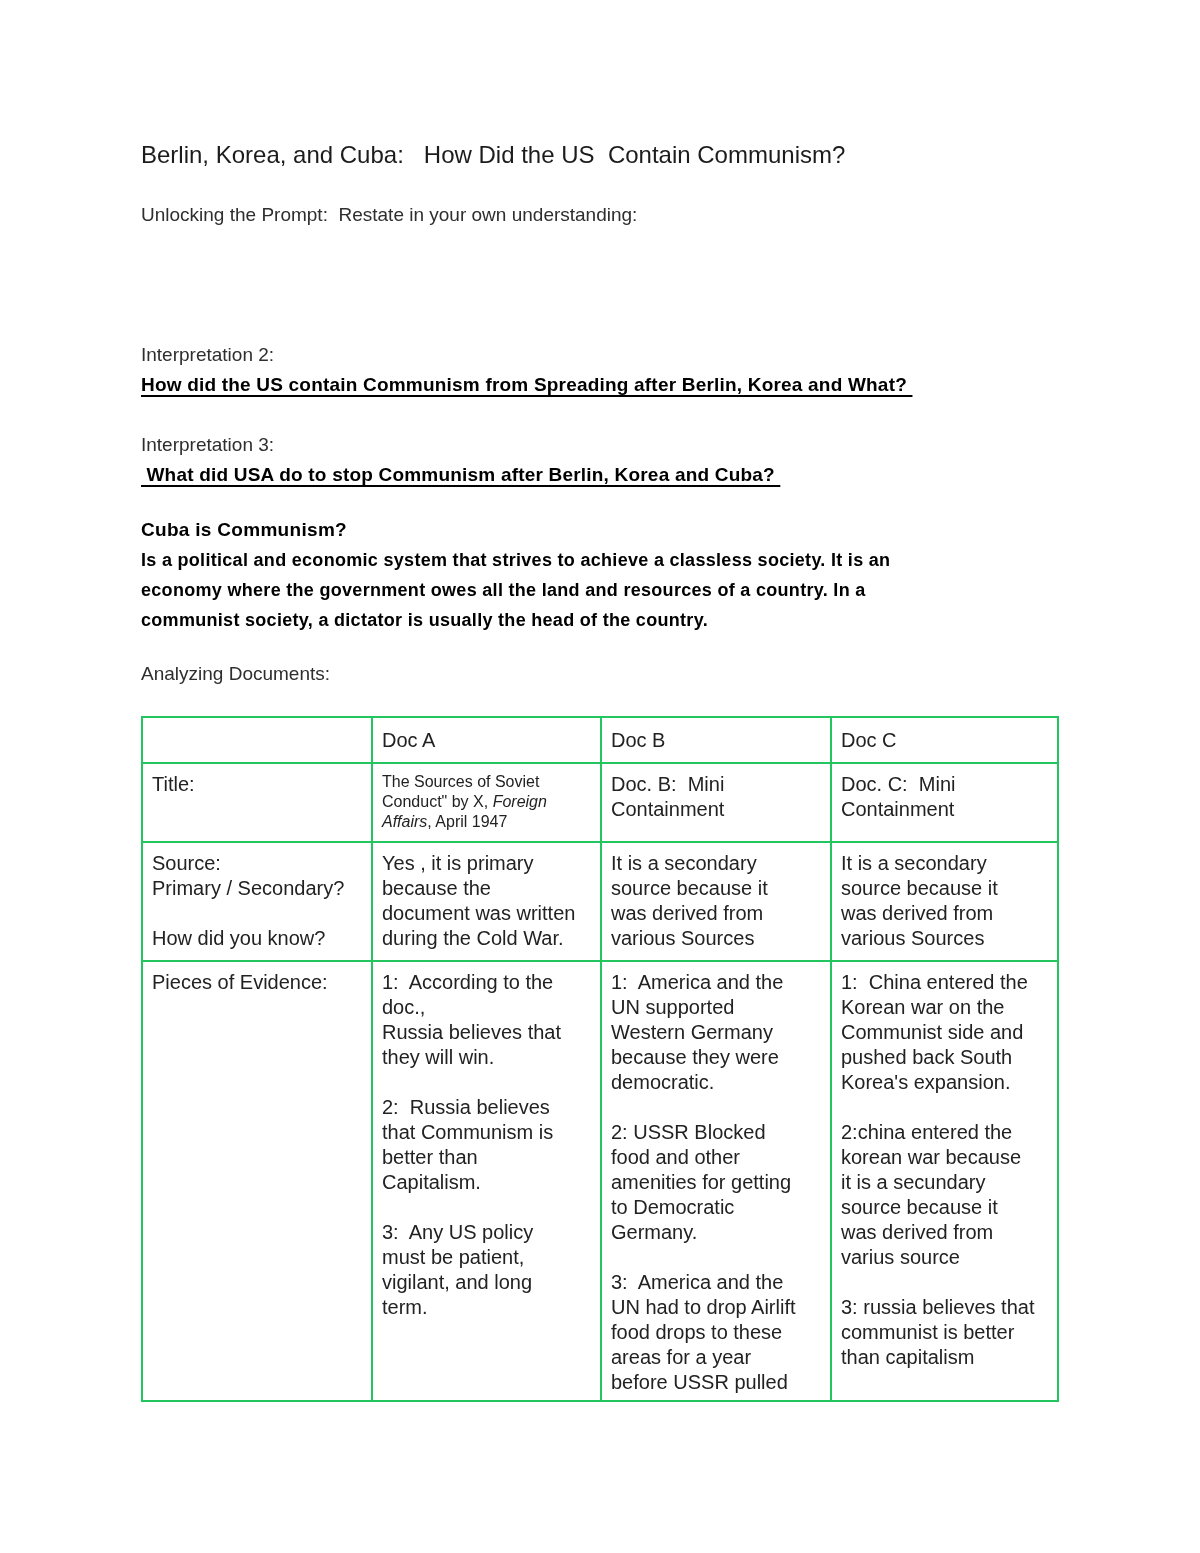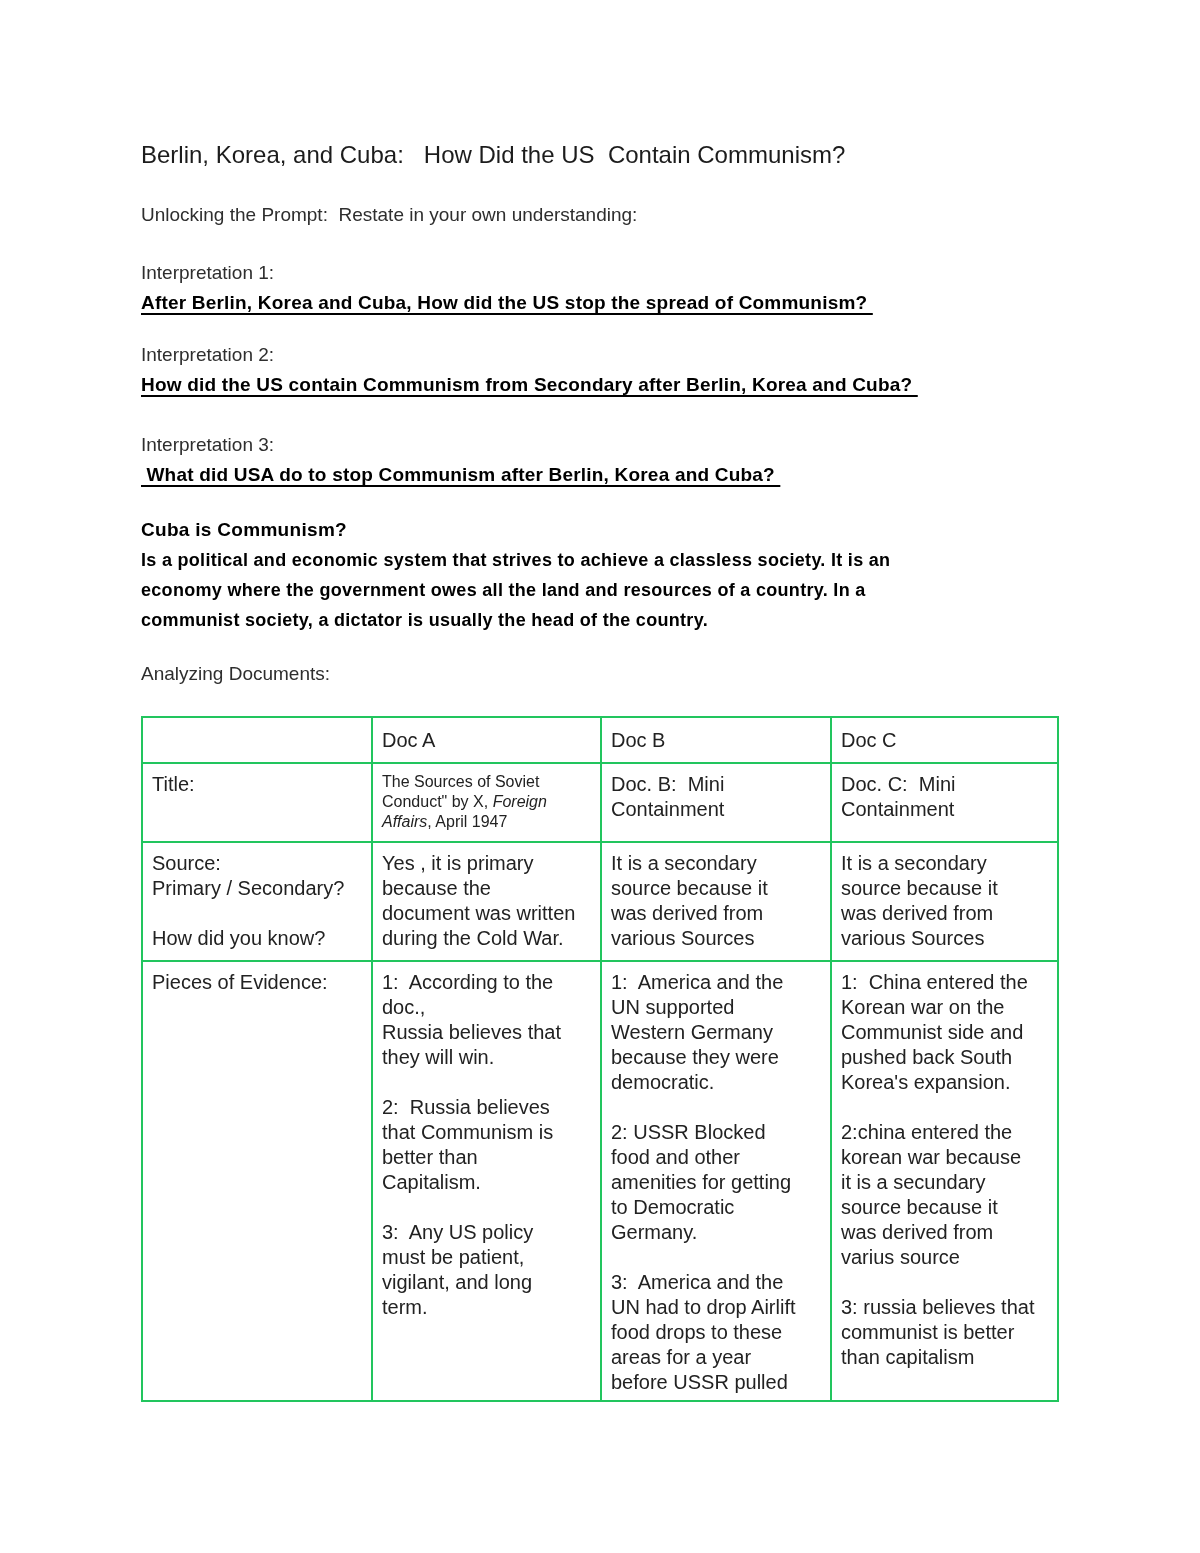--- a/index.html
+++ b/index.html
@@ -67,28 +67,24 @@
 </style>
 </head>
 <body>
 
 <div class="page">
 
   <div class="abs plain subtitle">Unlocking the Prompt:  Restate in your own understanding:</div>
 
   <div class="abs title">Berlin, Korea, and Cuba:   How Did the US  Contain Communism?</div>
 
-  <div class="interp interp-1">
-    <div class="lbl">Interpretation 1:</div>
-    <div class="bold-u">After Berlin, Korea and Cuba, How did the US stop the spread of Communism? </div>
-  </div>
 
   <div class="interp interp-2">
     <div class="lbl">Interpretation 2:</div>
-    <div class="bold-u">How did the US contain Communism from Secondary after Berlin, Korea and Cuba? </div>
+    <div class="bold-u">How did the US contain Communism from Spreading after Berlin, Korea and What? </div>
   </div>
 
   <div class="interp interp-3">
     <div class="lbl">Interpretation 3:</div>
     <div class="bold-u"> What did USA do to stop Communism after Berlin, Korea and Cuba? </div>
   </div>
 
   <div class="whatis">
     <div class="heading">Cuba is Communism?</div>
     <div class="para">Is  a political and economic system that strives to achieve a classless society. It is an

